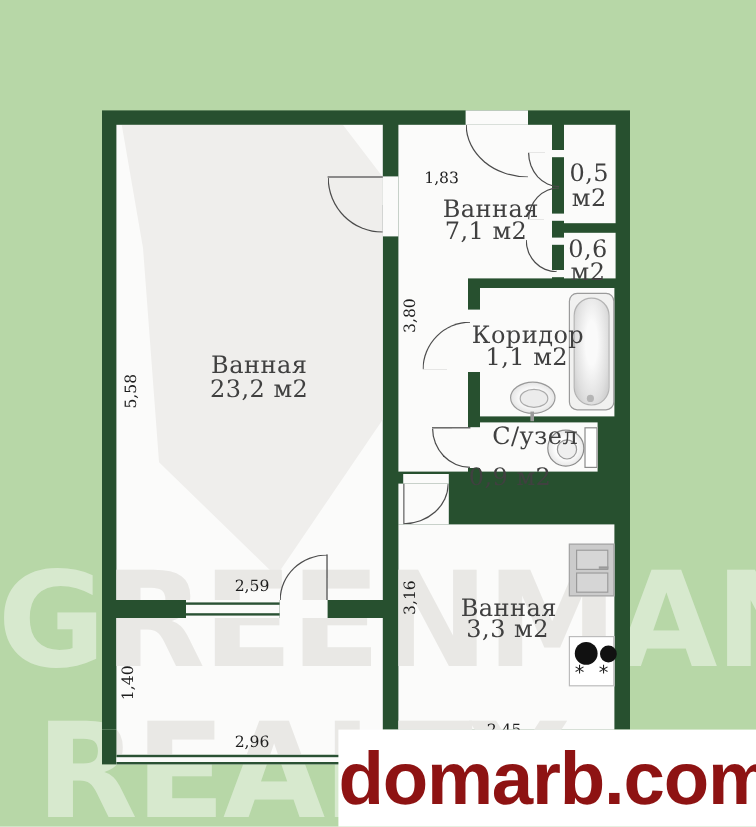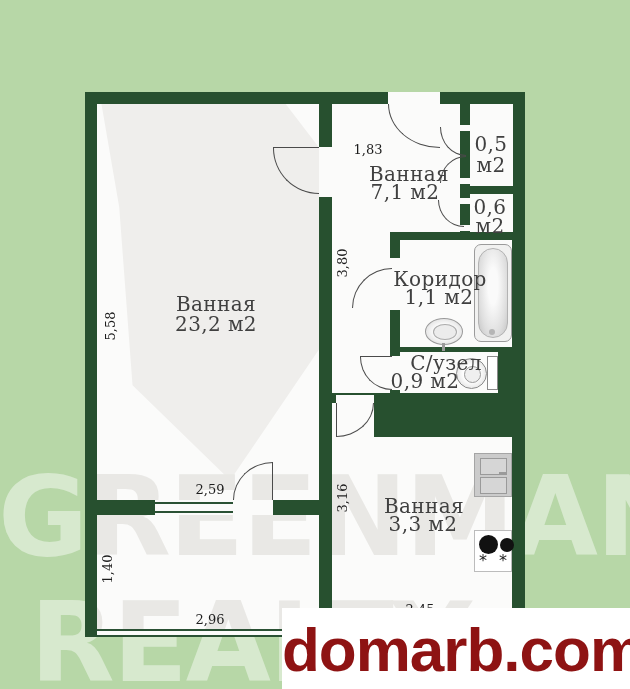--- a/index.html
+++ b/index.html
@@ -164,21 +164,21 @@
   <div class="spark" style="left:479px;top:556px;">*</div>
   <div class="spark" style="left:499px;top:556px;">*</div>
 
   <div class="lbl" style="left:216px;top:304px;">Ванная</div>
   <div class="lbl" style="left:216px;top:324px;">23,2 м2</div>
   <div class="lbl" style="left:409px;top:174px;">Ванная</div>
   <div class="lbl" style="left:405px;top:192px;">7,1 м2</div>
   <div class="lbl" style="left:440px;top:279px;">Коридор</div>
   <div class="lbl" style="left:439px;top:297px;">1,1 м2</div>
   <div class="lbl" style="left:446px;top:363px;">С/узел</div>
-  <div class="lbl" style="left:425px;top:381px;">0,9 м2</div>
+  <div class="lbl" style="left:425px;top:397px;">0,9 м2</div>
   <div class="lbl" style="left:424px;top:506px;">Ванная</div>
   <div class="lbl" style="left:423px;top:524px;">3,3 м2</div>
   <div class="lbl" style="left:491px;top:144px;">0,5</div>
   <div class="lbl" style="left:491px;top:165px;">м2</div>
   <div class="lbl" style="left:490px;top:207px;">0,6</div>
   <div class="lbl" style="left:490px;top:226px;">м2</div>
 
   <div class="dim" style="left:368px;top:110px;margin-top:39px;">1,83</div>
   <div class="dim dim-rot" style="left:110px;top:326px;">5,58</div>
   <div class="dim dim-rot" style="left:342px;top:263px;">3,80</div>

